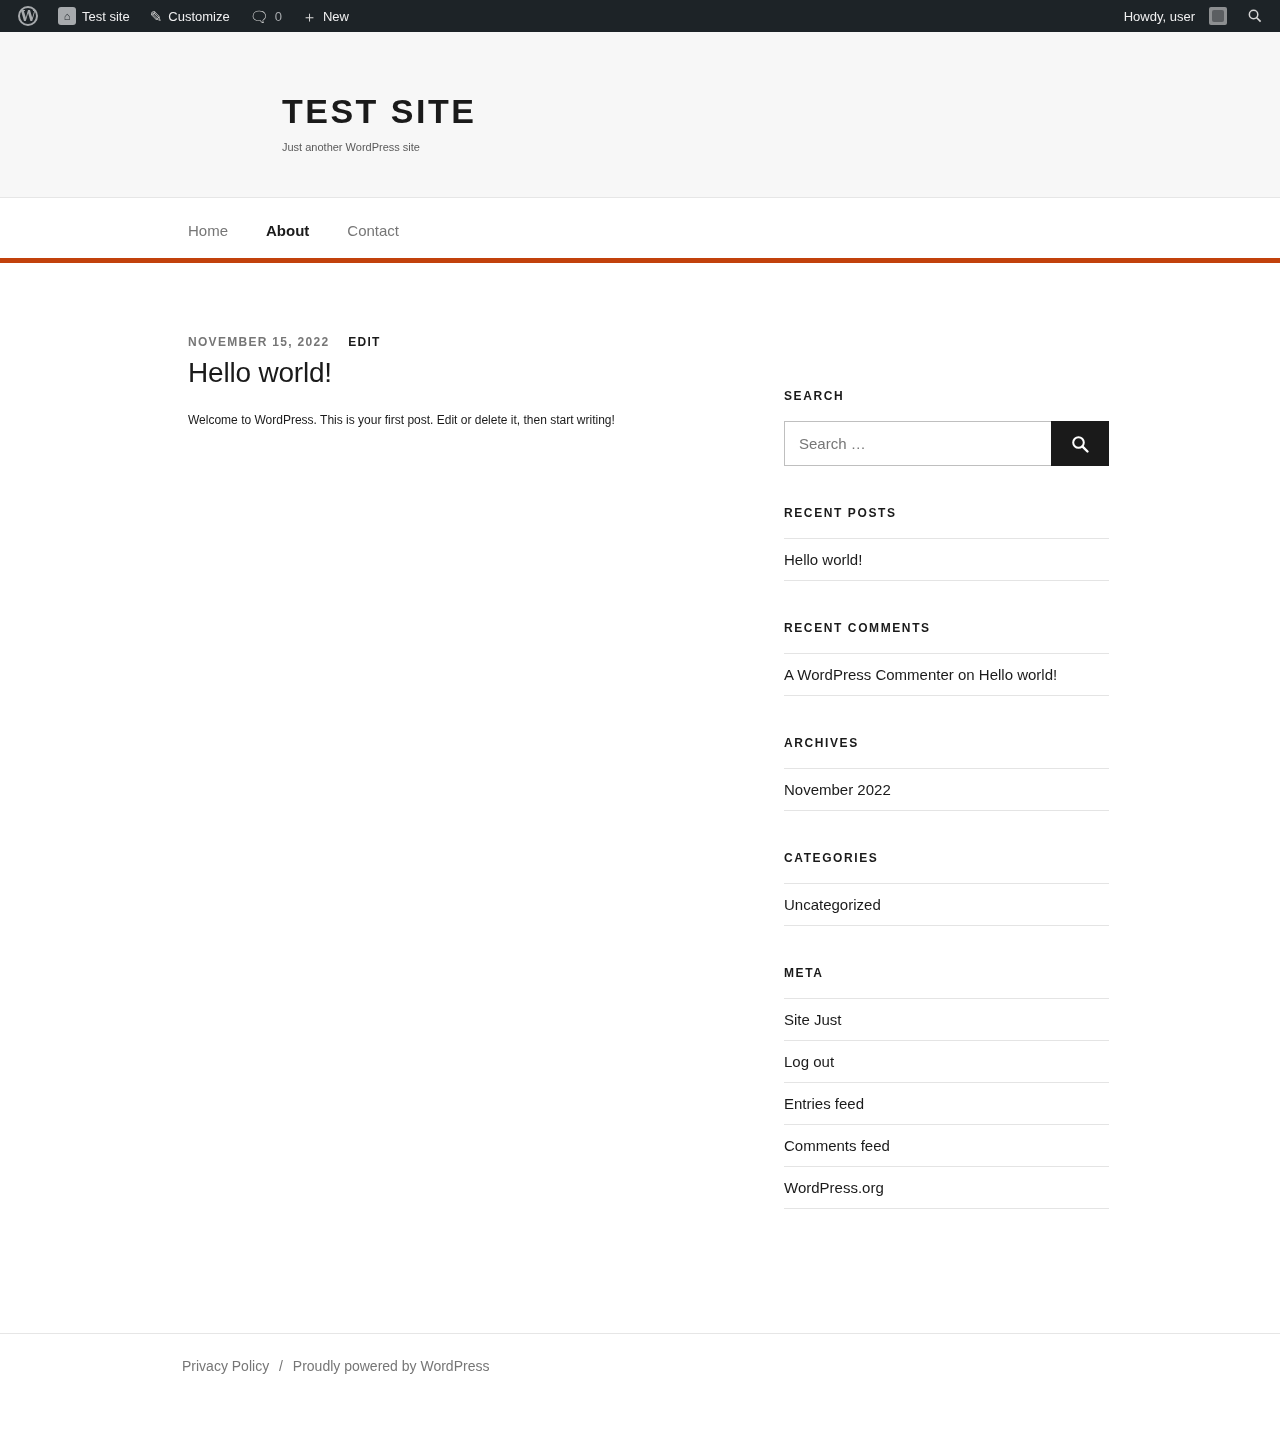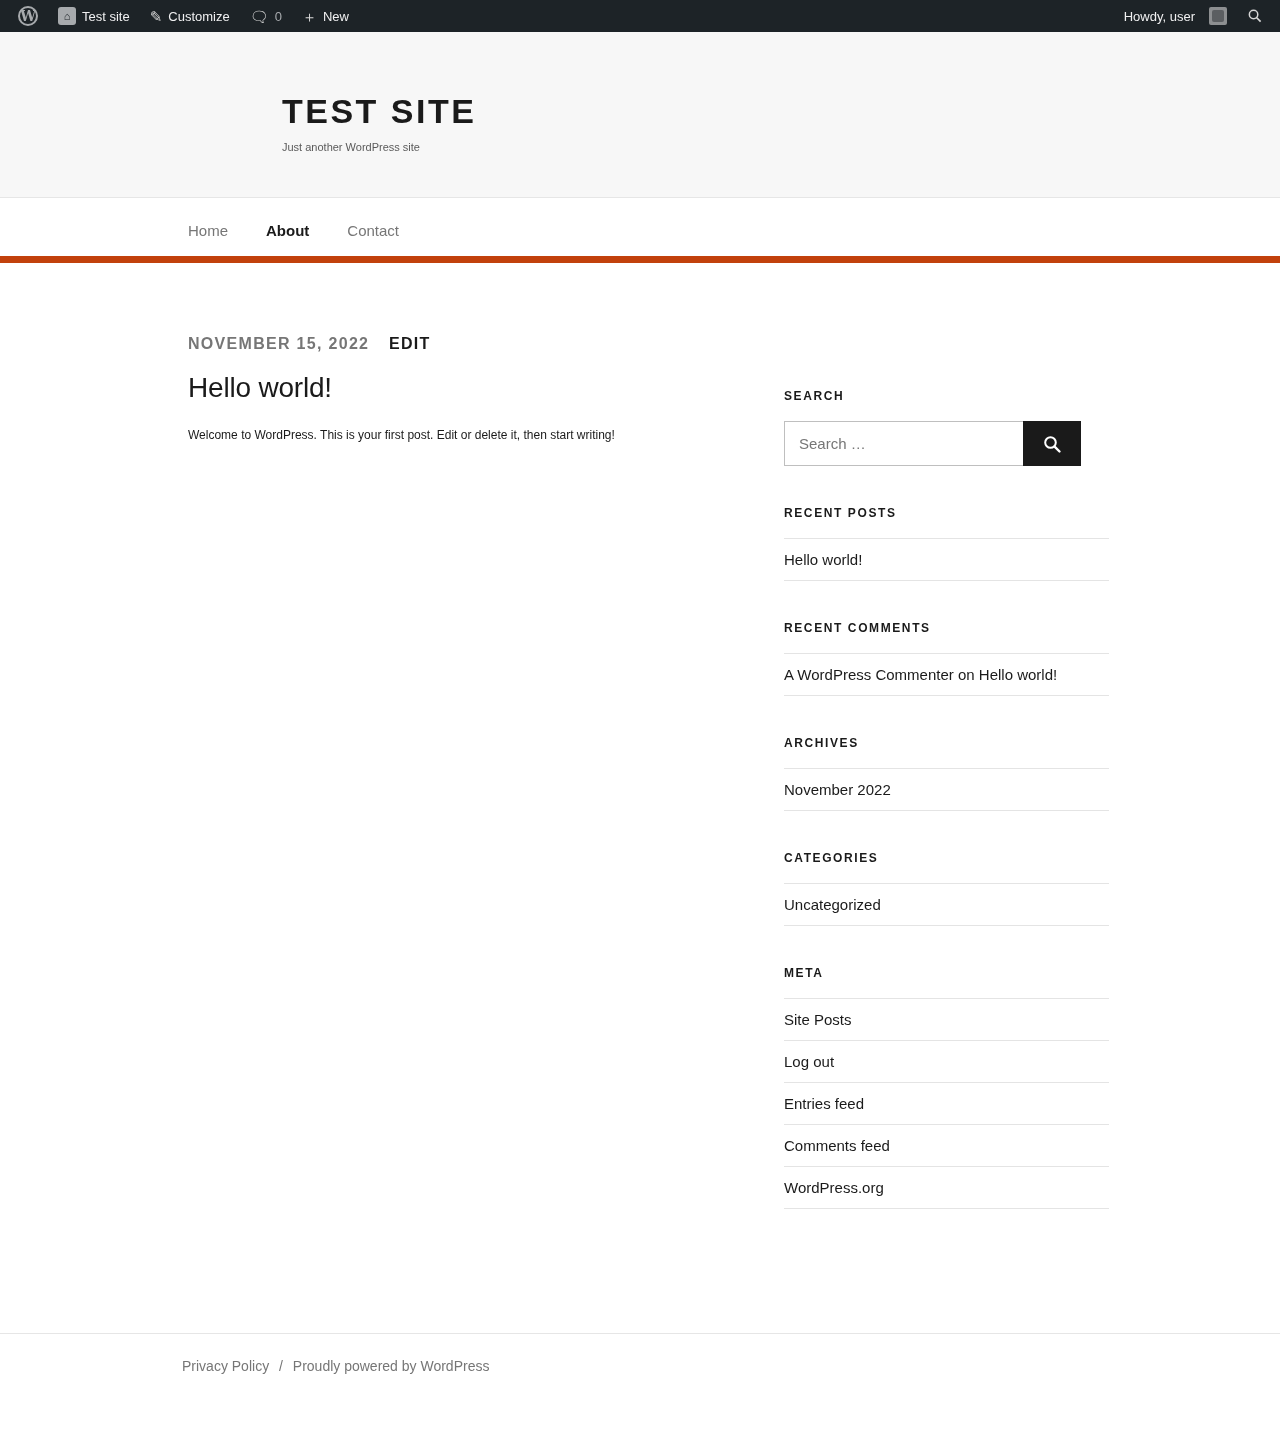--- a/index.html
+++ b/index.html
@@ -79,21 +79,21 @@
   }
   .site-desc {
     margin: 10px 0 0 0;
     font-size: 11px;
     color: #5a5a5a;
   }
 
   
   .site-nav {
     background: #fff;
-    border-bottom: 7px solid #c2410c;
+    border-bottom: 5px solid #c2410c;
     height: 65px;
   }
   .nav-inner {
     display: flex;
     align-items: center;
     height: 65px;
     padding-left: 188px;
     gap: 38px;
   }
   .nav-link {
@@ -116,25 +116,25 @@
   }
   .posts-label {
     font-size: 13px;
     letter-spacing: 1.6px;
     font-weight: 700;
     text-transform: uppercase;
     color: #1a1a1a;
     margin: 0 0 52px 0;
   }
   .entry-meta {
-    font-size: 16px;
+    font-size: 12px;
     letter-spacing: 1.3px;
     text-transform: uppercase;
     font-weight: 700;
-    margin-bottom: 19px;
+    margin-bottom: 8px;
   }
   .entry-meta a { color: #767676; text-decoration: none; cursor: pointer; }
   .entry-meta .edit-link { margin-left: 14px; color: #1a1a1a; }
   .entry-title {
     font-size: 28px;
     margin: 6px 0 22px 0;
     font-weight: 400;
     color: #1a1a1a;
     letter-spacing: -0.2px;
   }
@@ -155,21 +155,21 @@
   }
   .widget { margin-bottom: 40px; }
   .widget-title {
     font-size: 12px;
     letter-spacing: 1.6px;
     text-transform: uppercase;
     font-weight: 700;
     color: #1a1a1a;
     margin: 0 0 18px 0;
   }
-  .search-form { display: flex; width: 297px; }
+  .search-form { display: flex; width: 325px; }
   .search-field {
     flex: 1 1 auto;
     height: 45px;
     border: 1px solid #bfbfbf;
     border-right: none;
     padding: 0 14px;
     font-size: 15px;
     color: #333;
     font-family: "Liberation Sans", sans-serif;
     background: #fff;
@@ -330,21 +330,21 @@
         <li>
           <a>Uncategorized</a>
         </li>
       </ul>
     </section>
 
     <section class="widget">
       <h2 class="widget-title">Meta</h2>
       <ul>
         <li>
-          <a>Site Posts</a>
+          <a>Site Just</a>
         </li>
         <li>
           <a>Log out</a>
         </li>
         <li>
           <a>Entries feed</a>
         </li>
         <li>
           <a>Comments feed</a>
         </li>

